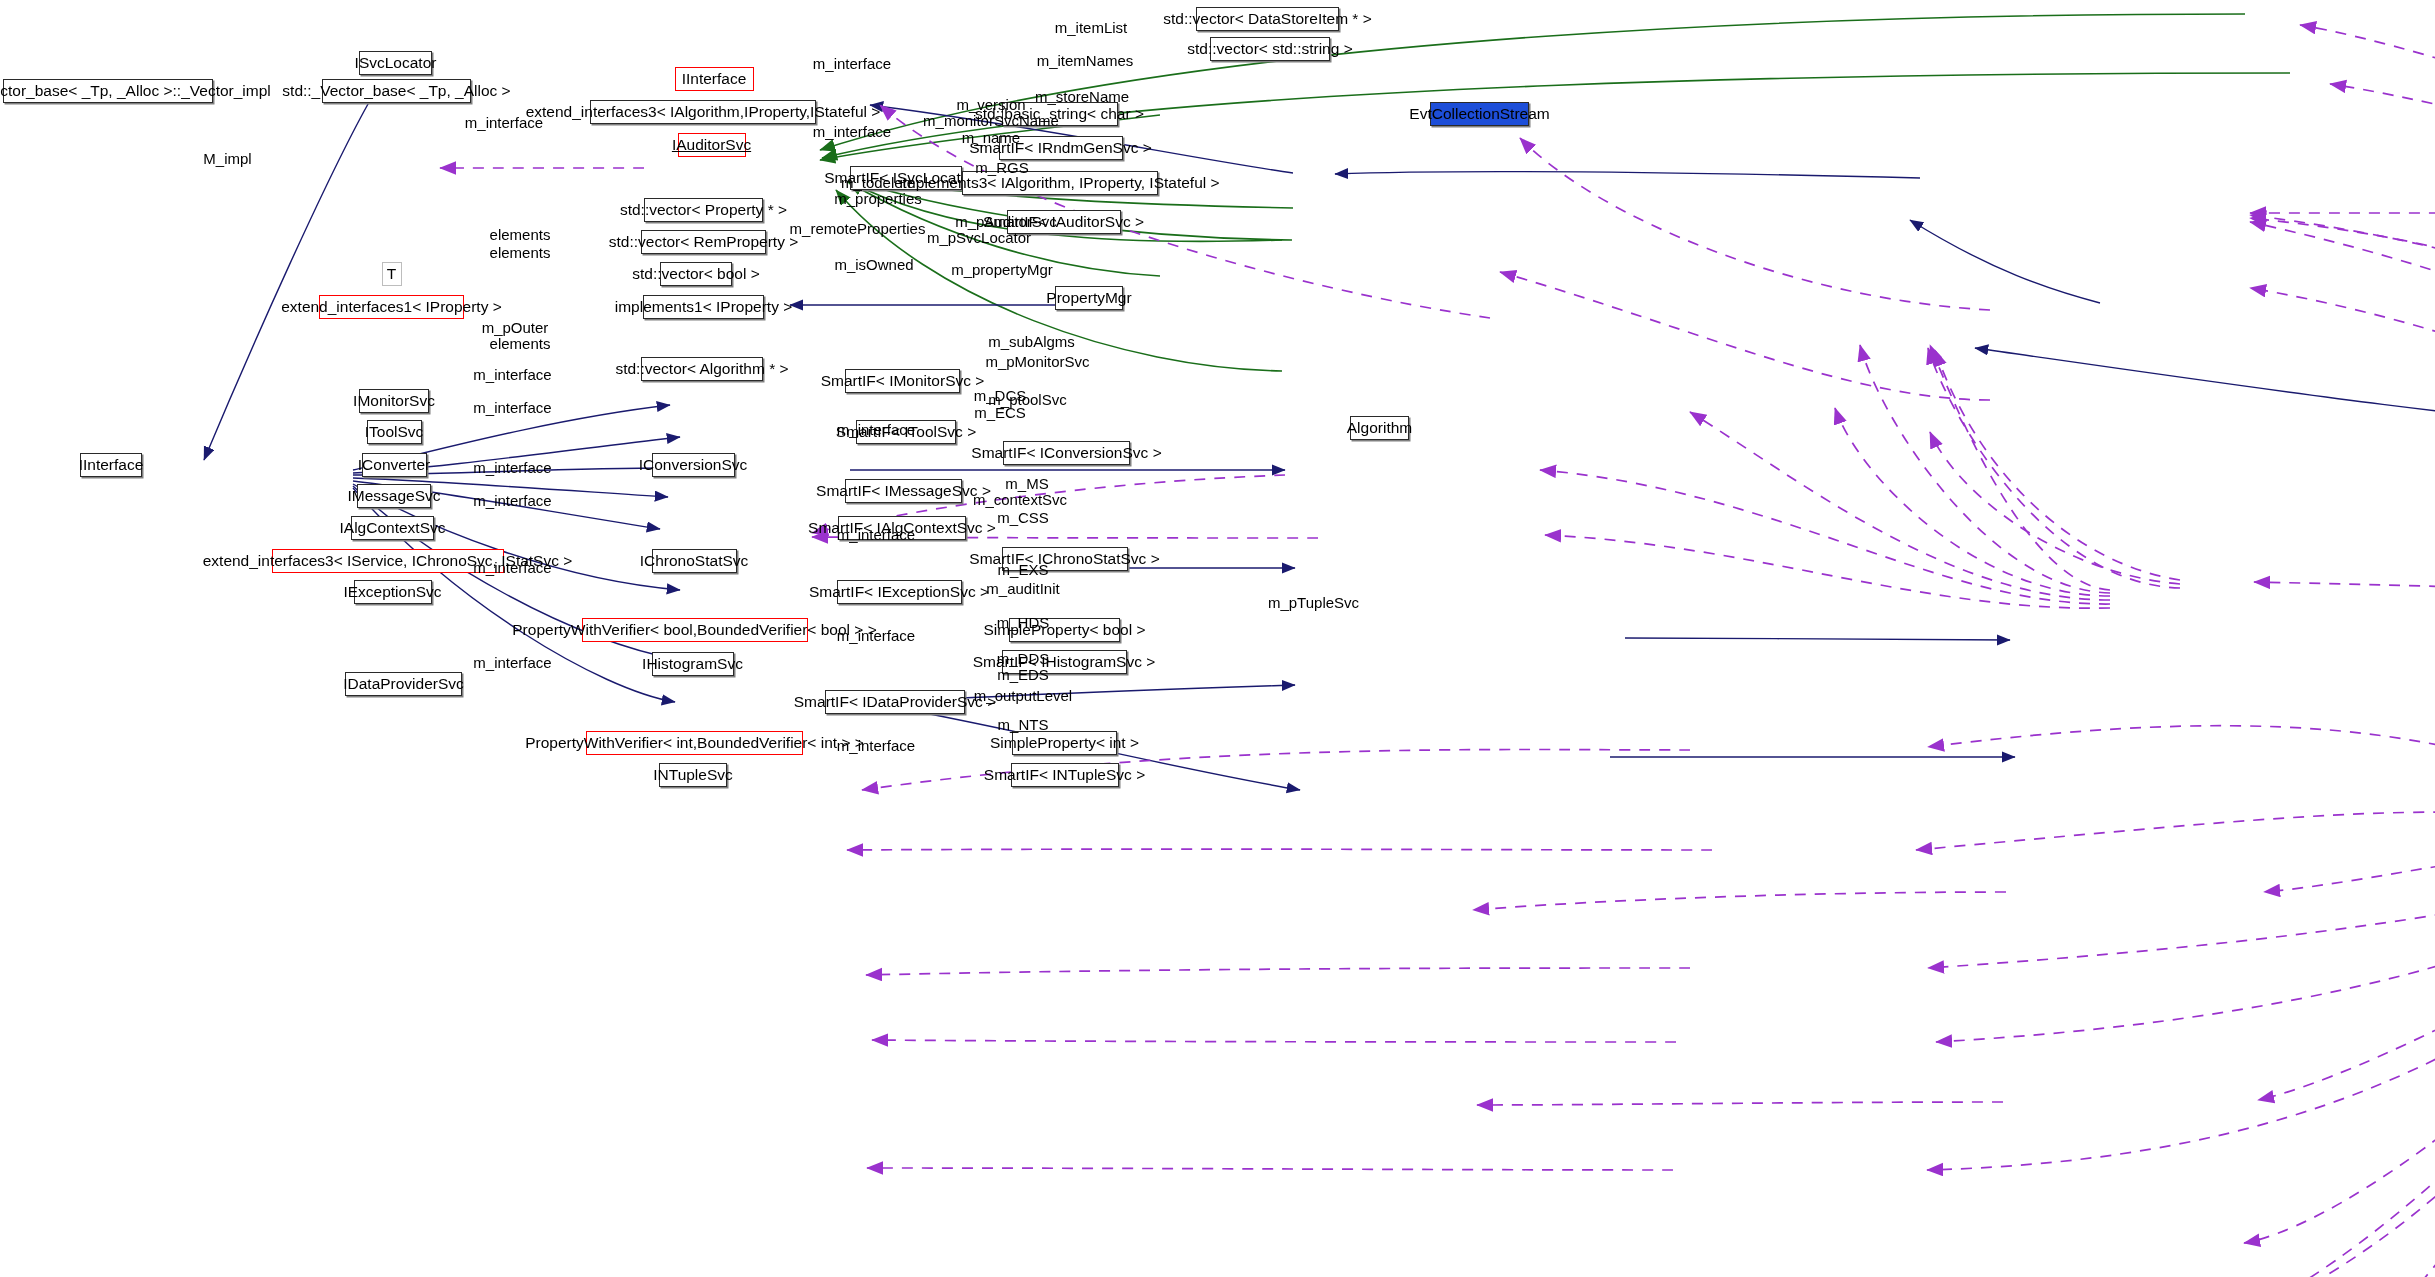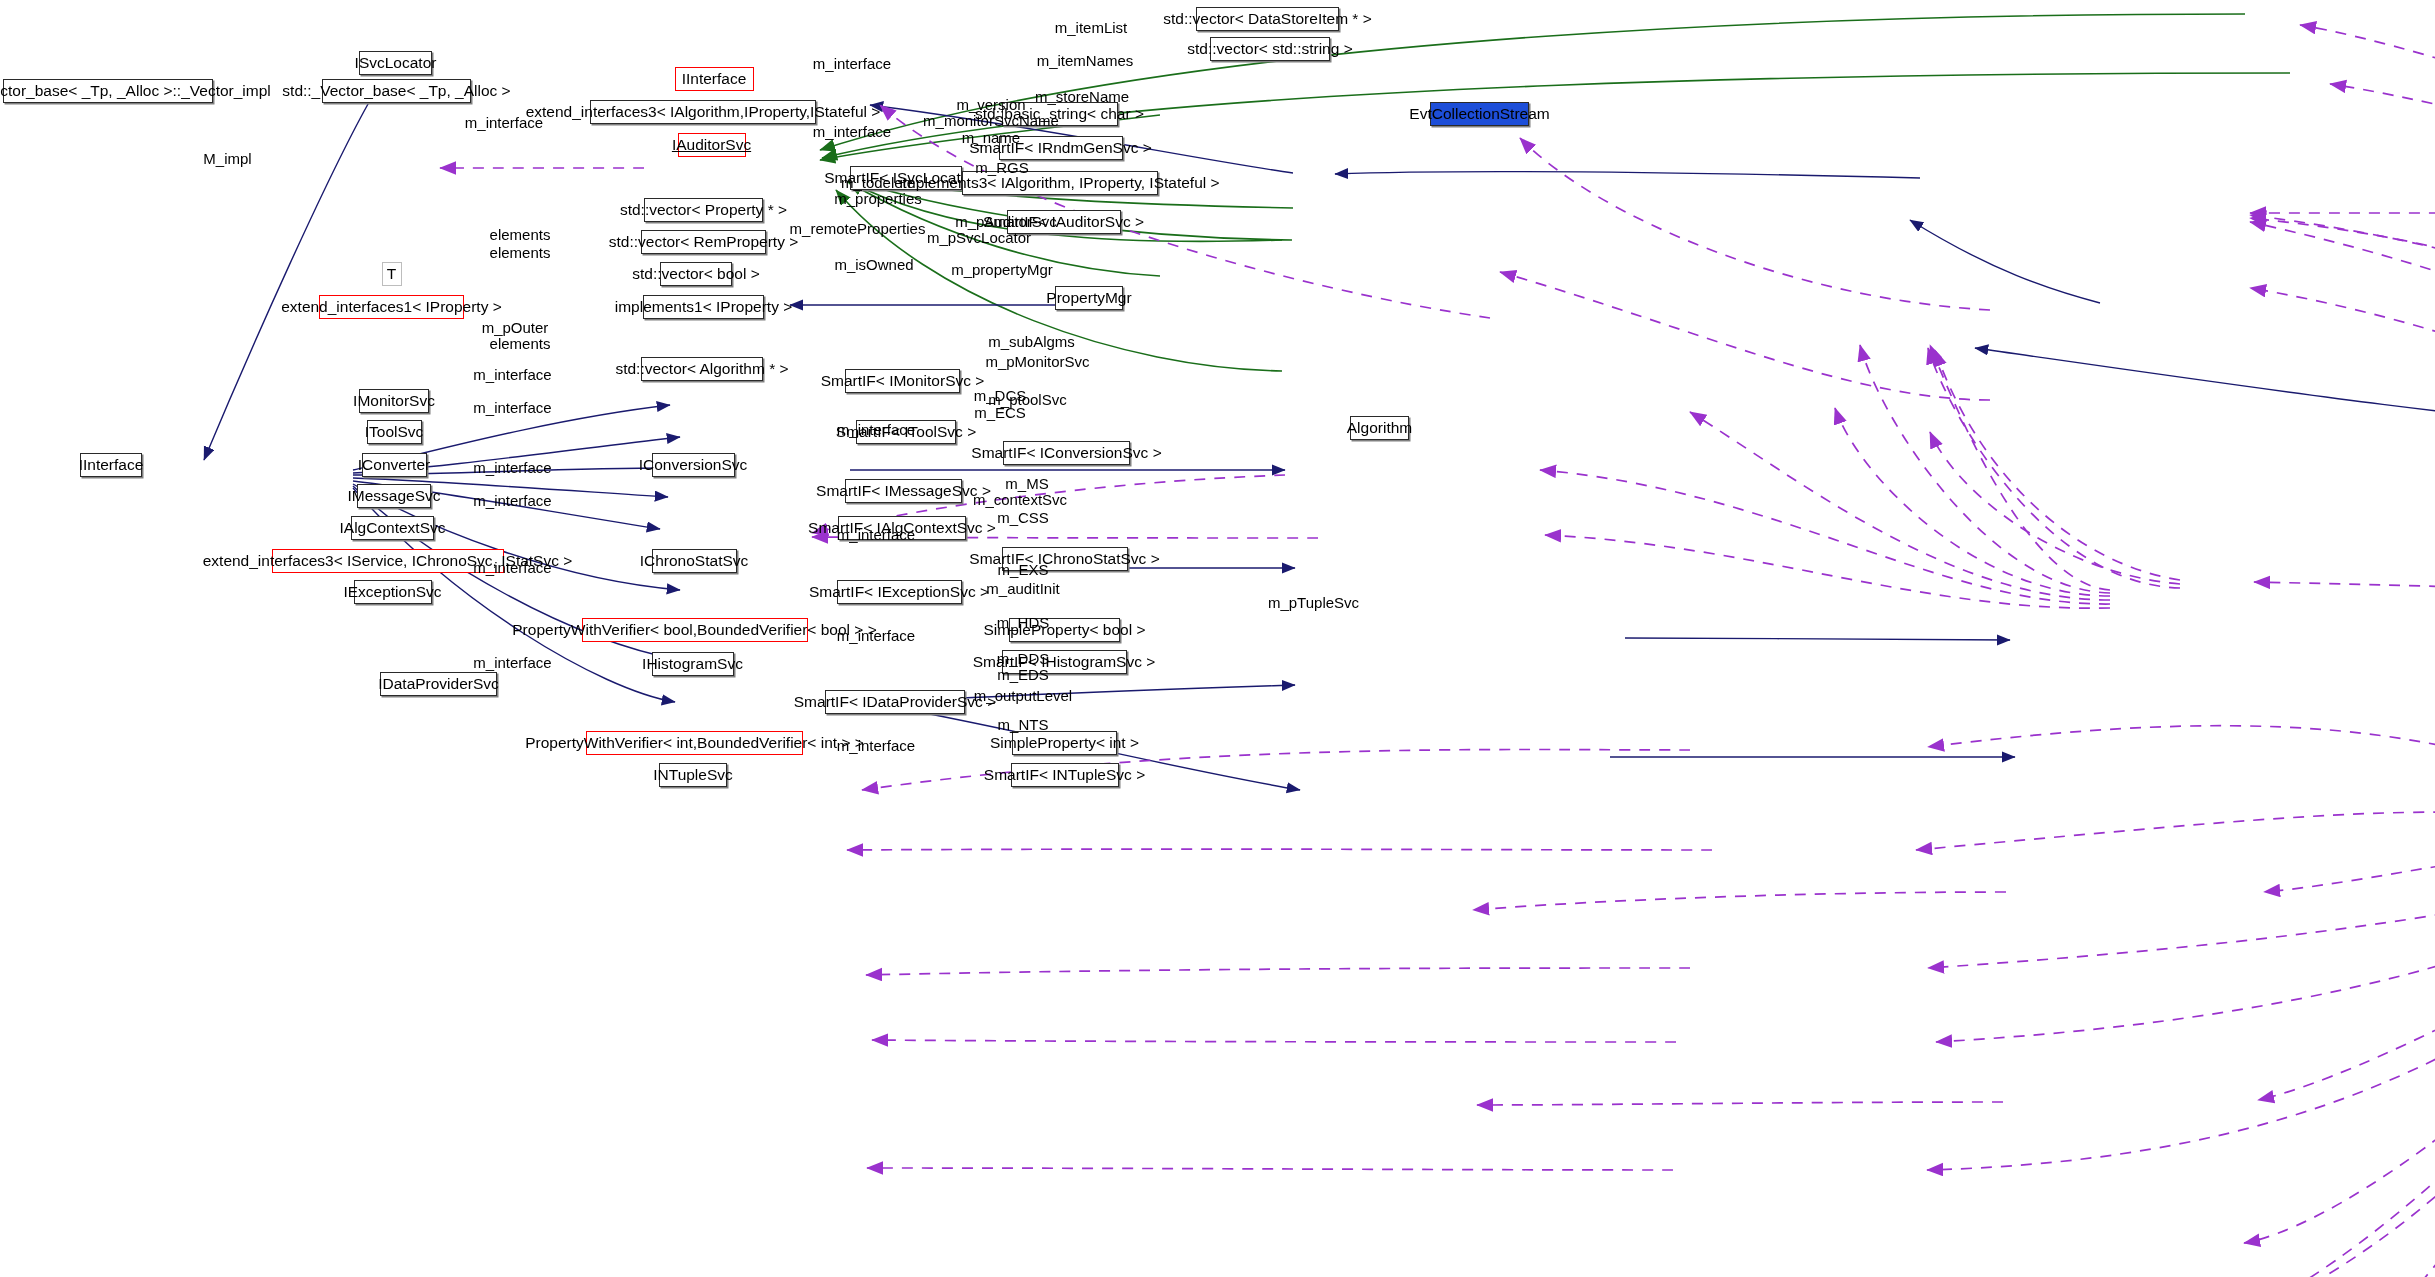--- a/index.html
+++ b/index.html
@@ -163,21 +163,21 @@
       <div class="node" style="left: 838px; top: 516px; width: 128px;">SmartIF&lt; IAlgContextSvc &gt;</div>
       <div class="node red" style="left: 271.5px; top: 548.5px; width: 232px;">extend_interfaces3&lt; IService, IChronoSvc, IStatSvc &gt;</div>
       <div class="node" style="left: 651.5px; top: 548.5px; width: 85px;">IChronoStatSvc</div>
       <div class="node" style="left: 1001.5px; top: 547px; width: 126px;">SmartIF&lt; IChronoStatSvc &gt;</div>
       <div class="node" style="left: 353.5px; top: 580px; width: 78px;">IExceptionSvc</div>
       <div class="node" style="left: 836.5px; top: 580px; width: 125px;">SmartIF&lt; IExceptionSvc &gt;</div>
       <div class="node red" style="left: 581.5px; top: 618px; width: 226px;">PropertyWithVerifier&lt; bool,BoundedVerifier&lt; bool &gt; &gt;</div>
       <div class="node" style="left: 1009px; top: 618px; width: 111px;">SimpleProperty&lt; bool &gt;</div>
       <div class="node" style="left: 651.5px; top: 651.5px; width: 82px;">IHistogramSvc</div>
       <div class="node" style="left: 1001.5px; top: 650px; width: 125px;">SmartIF&lt; IHistogramSvc &gt;</div>
-      <div class="node" style="left: 345px; top: 671.5px; width: 117px; margin-left: 35px;">IDataProviderSvc</div>
+      <div class="node" style="left: 345px; top: 671.5px; width: 117px;">IDataProviderSvc</div>
       <div class="node" style="left: 825px; top: 690px; width: 140px;">SmartIF&lt; IDataProviderSvc &gt;</div>
       <div class="node red" style="left: 586px; top: 731px; width: 217px;">PropertyWithVerifier&lt; int,BoundedVerifier&lt; int &gt; &gt;</div>
       <div class="node" style="left: 1012px; top: 731px; width: 105px;">SimpleProperty&lt; int &gt;</div>
       <div class="node" style="left: 659px; top: 763px; width: 68px;">INTupleSvc</div>
       <div class="node" style="left: 1010.5px; top: 763px; width: 108px;">SmartIF&lt; INTupleSvc &gt;</div>
       <div class="node" style="left: 1350px; top: 415.5px; width: 59px;">Algorithm</div>
     </div>
   <div id="labels">
       <div class="elabel" style="left: 227.5px; top: 159px; transform: translate(-50%, -50%);">M_impl</div>
       <div class="elabel" style="left: 504px; top: 122.5px; transform: translate(-50%, -50%);">m_interface</div>

